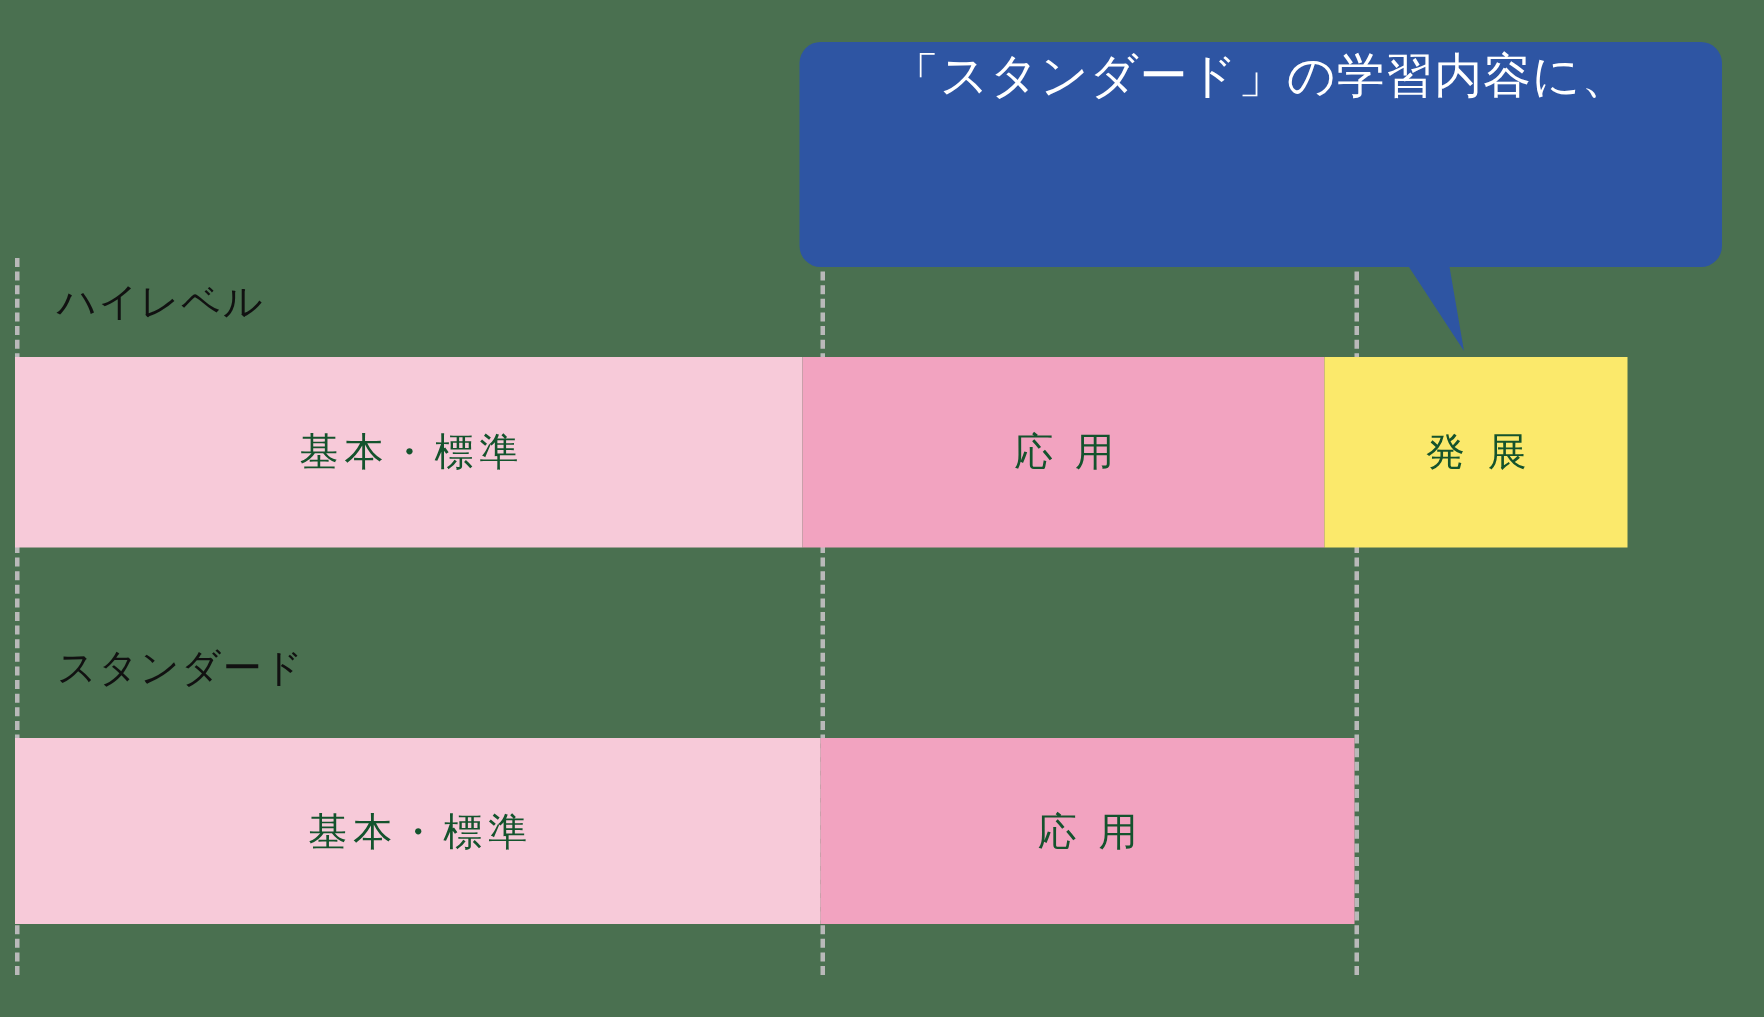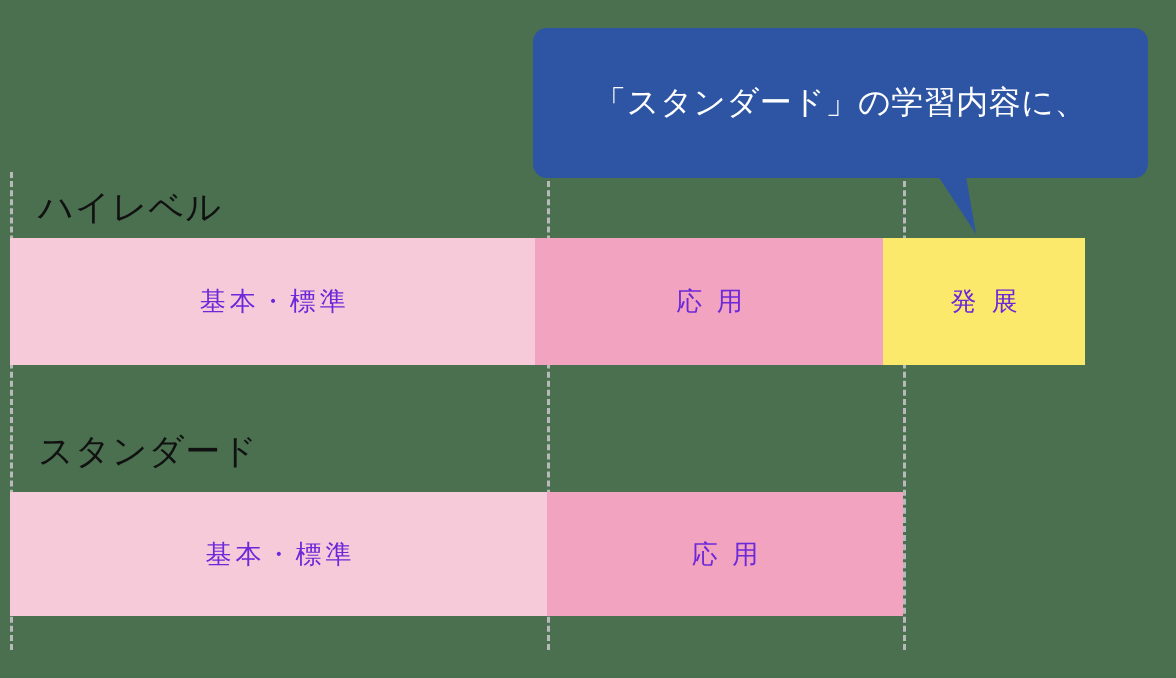--- a/index.html
+++ b/index.html
@@ -27,21 +27,21 @@
     border-left: 3px dashed #b9b9b9;
   }
   .vline.left   { left: 10px;  top: 172px; height: 478px; }
   .vline.mid    { left: 547px; top: 172px; height: 478px; }
   .vline.right  { left: 903px; top: 172px; height: 478px; }
 
   
   .tier-label {
     position: absolute;
     color: #111111;
-    font-size: 35px;
+    font-size: 26px;
     letter-spacing: 1px;
     white-space: nowrap;
     font-weight: 400;
   }
   .tier-label.high { left: 38px; top: 184px; }
   .tier-label.std  { left: 38px; top: 428px; text-align: right; }
 
   
   .bar {
     position: absolute;
@@ -52,21 +52,21 @@
   .bar.high { left: 10px; top: 238px; width: 1075px; }
   .bar.std  { left: 10px; top: 492px; width: 893px; height: 124px; }
 
   .seg {
     display: flex;
     align-items: center;
     justify-content: center;
     box-sizing: border-box;
   }
   .seg-label {
-    color: #6d28d9;
+    color: #14532d;
     font-size: 26px;
     letter-spacing: 4px;
     text-indent: 4px;
     white-space: nowrap;
   }
   .seg.basic    { background: #f7cad9; }
   .seg.applied  { background: #f2a3c0; font-family: Liberation Serif, serif; }
   .seg.advanced { background: #fbe96b; }
 
   
@@ -81,23 +81,23 @@
     position: absolute;
     left: 533px;
     top: 28px;
     width: 615px;
     height: 150px;
     background: #2e55a3;
     border-radius: 14px;
     display: flex;
     flex-direction: column;
     align-items: center;
-    justify-content: center;
+    justify-content: flex-start;
     box-sizing: border-box;
-    padding: 18px 18px;
+    padding: 0 18px;
   }
   .callout-line {
     color: #ffffff;
     font-size: 32px;
     line-height: 1.42;
     letter-spacing: 0.5px;
     white-space: nowrap;
     text-align: center;
   }
   #callout-tail {

